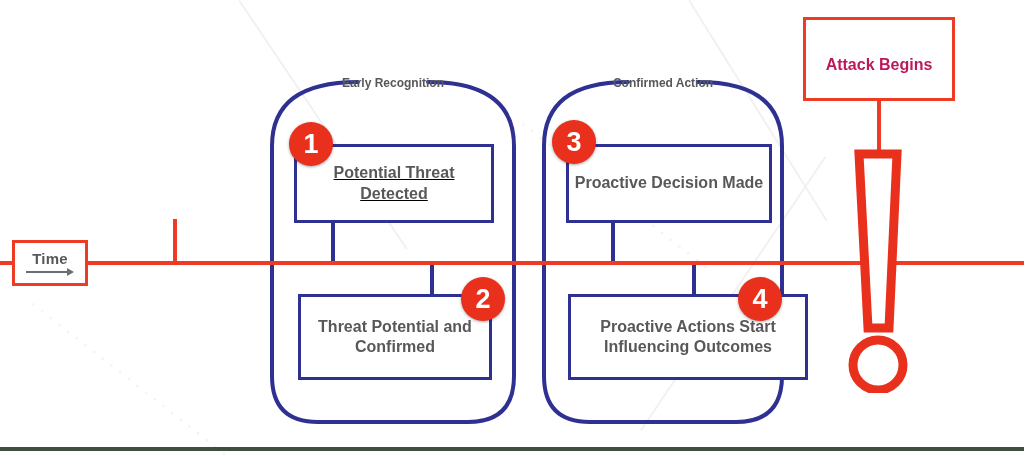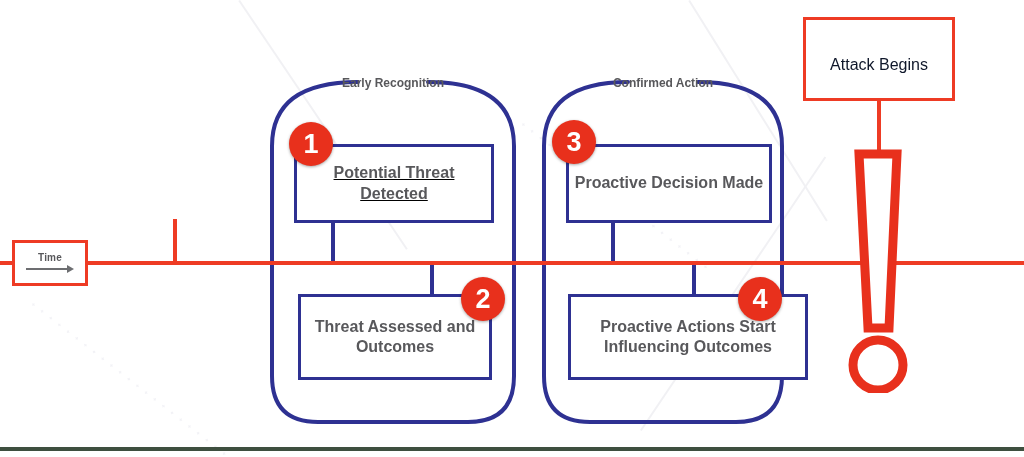--- a/index.html
+++ b/index.html
@@ -60,21 +60,21 @@
     border: 3px solid #ee3b24;
     background: #ffffff;
     box-sizing: border-box;
     z-index: 6;
     display: flex;
     flex-direction: column;
     align-items: center;
     justify-content: center;
   }
   .time-label {
-    font-size: 10px;
+    font-size: 15px;
     font-weight: bold;
     color: #58585b;
     line-height: 1;
     margin-bottom: 2px;
     letter-spacing: .2px;
   }
   .time-arrow {
     position: relative;
     width: 48px;
     height: 8px;
@@ -105,22 +105,22 @@
     background: #ffffff;
     box-sizing: border-box;
     z-index: 6;
     display: flex;
     align-items: center;
     justify-content: center;
     text-align: center;
   }
   .red-box .txt {
     font-size: 16px;
-    font-weight: normal;
-    color: #0f172a;
+    font-weight: bold;
+    color: #be185d;
     line-height: 1.3;
     padding: 0 6px;
     margin-top: 12px;
   }
   #decision-box {
     left: 98px;
     top: 141px;
     width: 155px;
     height: 80px;
   }
@@ -307,21 +307,21 @@
 
 
   <div class="red-box" id="attack-box">
     <span class="txt">Attack Begins</span>
   </div>
 
   <div class="step-box" id="step1-box">
     <span class="txt">Potential Threat Detected</span>
   </div>
   <div class="step-box" id="step2-box">
-    <span class="txt">Threat Assessed and Outcomes</span>
+    <span class="txt">Threat Potential and Confirmed</span>
   </div>
   <div class="step-box" id="step3-box">
     <span class="txt">Proactive Decision Made</span>
   </div>
   <div class="step-box" id="step4-box">
     <span class="txt">Proactive Actions Start Influencing Outcomes</span>
   </div>
 
   <div class="badge" id="badge-1">1</div>
   <div class="badge" id="badge-2">2</div>

